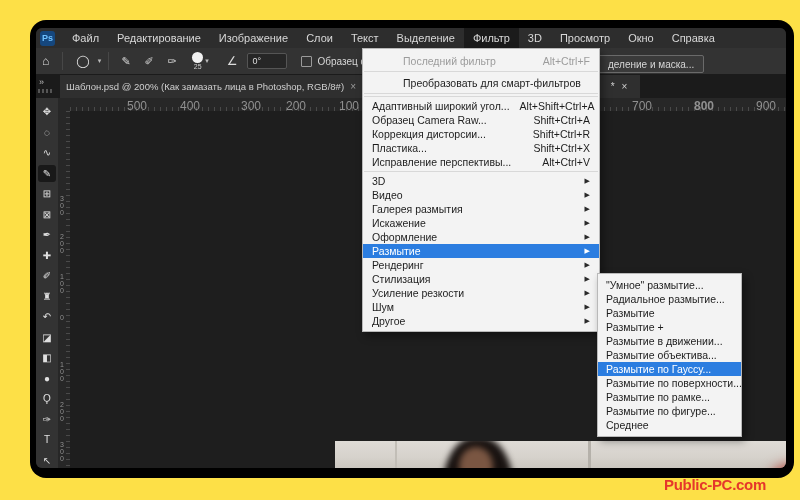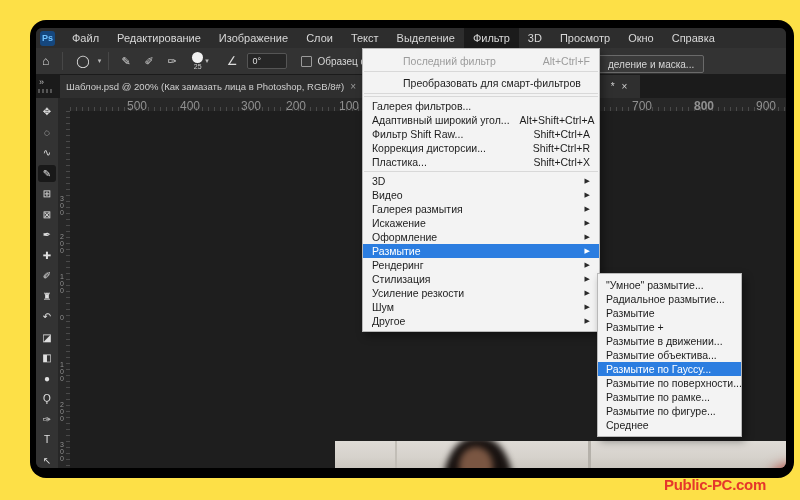--- a/index.html
+++ b/index.html
@@ -294,40 +294,40 @@
           <span class="sc">Alt+Ctrl+F</span>
         </div>
         <div class="msep"></div>
         <div class="mrow tall">
           <span>Преобразовать для смарт-фильтров</span>
         </div>
         <div class="msep"></div>
         <div class="msep"></div>
         <div>
 
-        <div class="mrow">
-              <span>Галерея фильтров...</span>
-              <span class="sc"></span>
-            </div>
             <div class="mrow">
               <span>Адаптивный широкий угол...</span>
               <span class="sc">Alt+Shift+Ctrl+A</span>
             </div>
             <div class="mrow">
-              <span>Фильтр Shift Raw...</span>
+              <span>Образец Camera Raw...</span>
               <span class="sc">Shift+Ctrl+A</span>
             </div>
             <div class="mrow">
               <span>Коррекция дисторсии...</span>
               <span class="sc">Shift+Ctrl+R</span>
             </div>
             <div class="mrow">
               <span>Пластика...</span>
               <span class="sc">Shift+Ctrl+X</span>
             </div>
+            <div class="mrow">
+              <span>Исправление перспективы...</span>
+              <span class="sc">Alt+Ctrl+V</span>
+            </div>
           </div>
         <div class="msep"></div>
         <div>
 
         <div class="mrow">
               <span>3D</span>
               <span class="arrow">▶</span>
             </div>
             <div class="mrow">
               <span>Видео</span>

